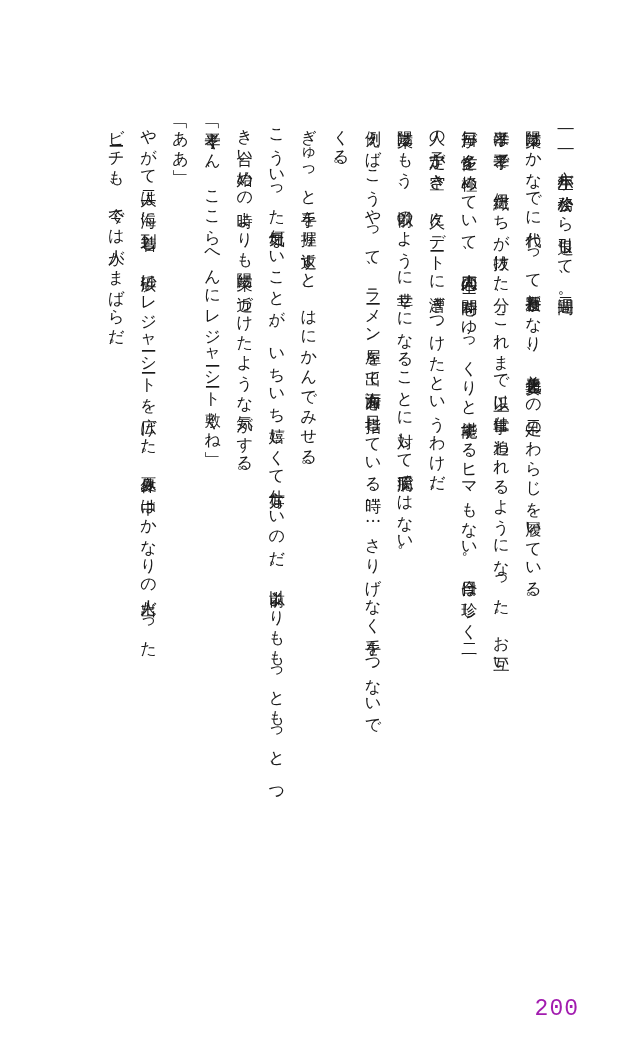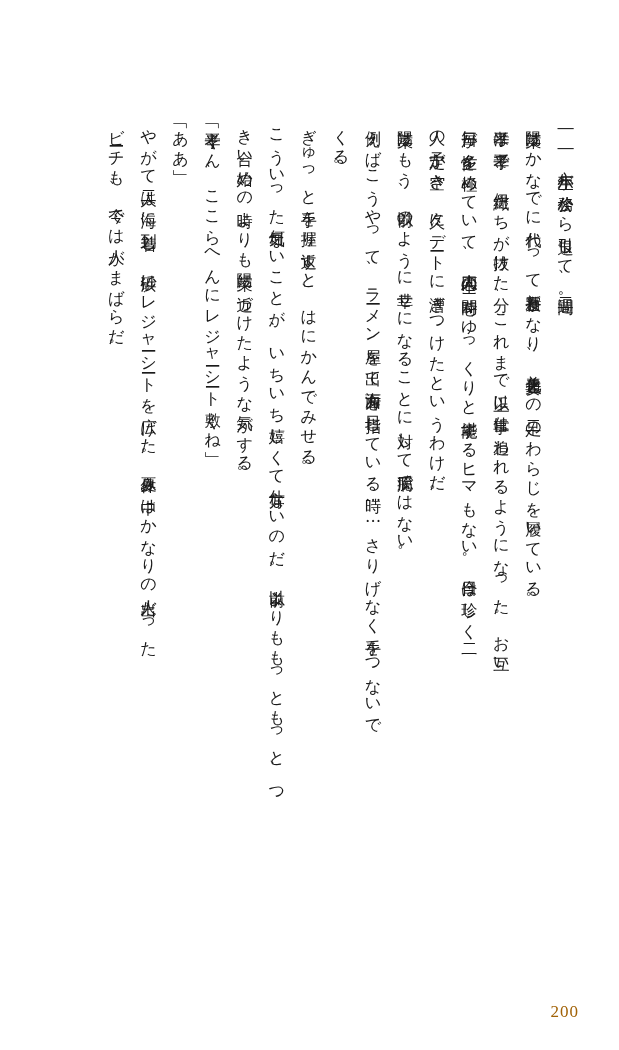--- a/index.html
+++ b/index.html
@@ -41,23 +41,23 @@
     padding: 0;
     text-indent: 1em;
   }
   .text-block p.noindent {
     text-indent: 0;
   }
   .page-number {
     position: absolute;
     bottom: 28px;
     right: 40px;
-    font-family: Liberation Serif, serif;
-    font-size: 17px;
-    color: #a16207;
+    font-family: Liberation Mono, monospace;
+    font-size: 23px;
+    color: #a21caf;
     letter-spacing: 1px;
   }
 </style>
 </head>
 <body>
 
 <div class="page">
 
   <div class="text-block">
     <p class="noindent">――六年生が公務から引退して、二週間。</p>

